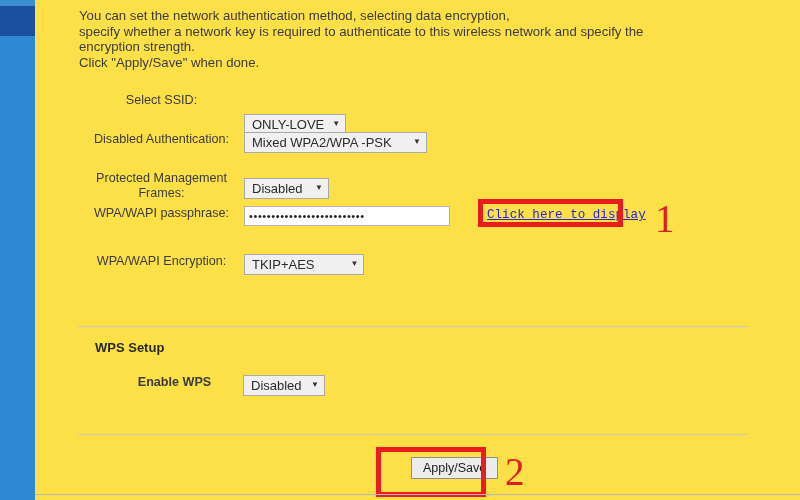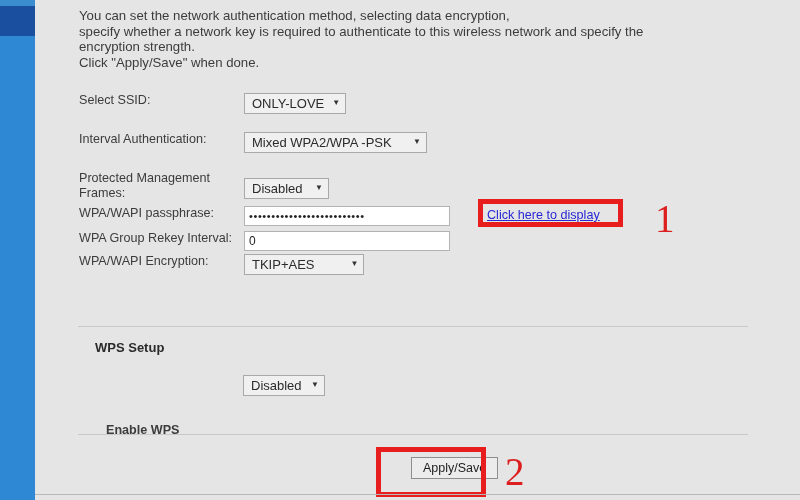--- a/index.html
+++ b/index.html
@@ -39,21 +39,21 @@
     width: 35px; height: 30px;
     background: #1a4fa0;
   }
 
   
   #content {
     position: absolute;
     left: 35px; top: 0;
     width: 765px;
     height: 500px;
-    background: #e5e5e5;
+    background: #fde047;
   }
 
   #intro {
     position: absolute;
     left: 44px;
     top: 8px;
     width: 675px;
     font-size: 13.2px;
     line-height: 15.6px;
     color: #3c3c3c;
@@ -64,20 +64,21 @@
   .row {
     position: absolute;
     display: flex;
     align-items: flex-start;
   }
   .lbl {
     font-size: 12.6px;
     color: #3c3c3c;
     line-height: 15px;
     white-space: pre-line;
+    text-align: center;
   }
   .lbl-bold { font-weight: bold; }
 
   
   .sel {
     display: inline-flex;
     align-items: center;
     justify-content: space-between;
     box-sizing: border-box;
     height: 21px;
@@ -188,28 +189,28 @@
 
     <div id="intro">
       <div>You can set the network authentication method, selecting data encryption,</div>
       <div>specify whether a network key is required to authenticate to this wireless network and specify the</div>
       <div>encryption strength.</div>
       <div>Click "Apply/Save" when done.</div>
     </div>
 
     <div class="row" style="left:44px; top:93px;">
       <div class="lbl" style="width:165px;">Select SSID:</div>
-      <div class="sel" style="min-width:97px;">
+      <div class="sel" style="min-width:97px;margin-top:21px;">
         <span>ONLY-LOVE</span>
         <span class="caret">▼</span>
       </div>
     </div>
 
     <div class="row" style="left:44px; top:132px;">
-      <div class="lbl" style="width:165px;">Interval Authentication:</div>
+      <div class="lbl" style="width:165px;">Disabled Authentication:</div>
       <div class="sel" style="min-width:183px;align-items:flex-end;">
         <span>Mixed WPA2/WPA -PSK</span>
         <span class="caret">▼</span>
       </div>
     </div>
 
     <div class="row" style="left:44px; top:171px;">
       <div class="lbl" style="width:165px;">Protected Management
 Frames:</div>
       <div class="sel" style="min-width:85px; margin-top:7px;">
@@ -218,45 +219,39 @@
       </div>
     </div>
 
     <div class="row" style="left:44px; top:206px;">
       <div class="lbl" style="width:165px;">WPA/WAPI passphrase:</div>
       <div class="txt" style="width:206px;">
         <span class="dots">••••••••••••••••••••••••••</span>
       </div>
     </div>
 
-    <div class="row" style="left:44px; top:231px;">
-      <div class="lbl" style="width:165px;">WPA Group Rekey Interval:</div>
-      <div class="txt" style="width:206px;">
-        <span>0</span>
-      </div>
-    </div>
 
     <div class="row" style="left:44px; top:254px;">
       <div class="lbl" style="width:165px;">WPA/WAPI Encryption:</div>
       <div class="sel" style="min-width:93px;gap:28px;">
         <span>TKIP+AES</span>
         <span class="caret">▼</span>
       </div>
     </div>
 
-    <a class="link" href="#" style="left:452px; top:208px;">Click here to display</a>
+    <a class="link" href="#" style="left:452px; top:208px;font-family:Liberation Mono, monospace;">Click here to display</a>
     <div class="annot-box" style="left:443px; top:199px; width:145px; height:28px;"></div>
     <div class="annot-num" style="left:620px; top:199px;">1</div>
 
     <div class="divider" style="left:43px; top:326px; width:670px;"></div>
 
     <div id="wps-title" style="left:60px; top:340px;">WPS Setup</div>
 
     <div class="row" style="left:71px; top:375px;">
-      <div class="lbl lbl-bold" style="width:137px;margin-top:48px;"><span>Enable </span><span>WPS</span></div>
+      <div class="lbl lbl-bold" style="width:137px;"><span>Enable </span><span>WPS</span></div>
       <div class="sel" style="min-width:82px;">
         <span>Disabled</span>
         <span class="caret">▼</span>
       </div>
     </div>
 
     <div class="divider" style="left:43px; top:434px; width:670px;"></div>
 
     <button id="btn-apply" style="left:358px; top:457px;margin-left:18px;">Apply/Save</button>
     <div class="annot-box" style="left:341px; top:447px; width:110px; height:50px;"></div>

